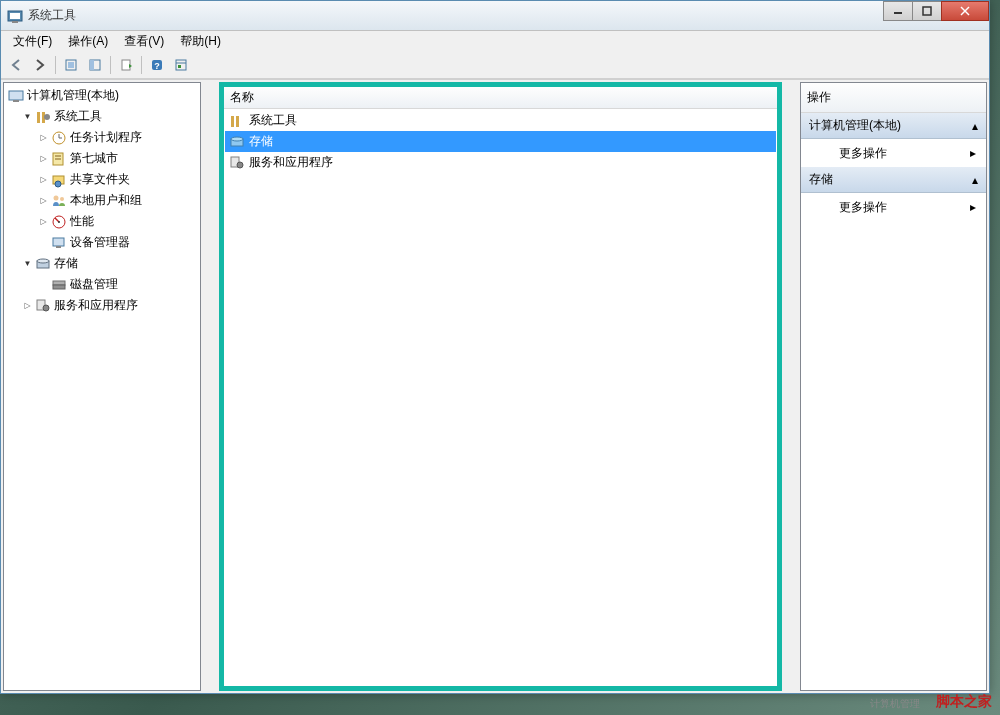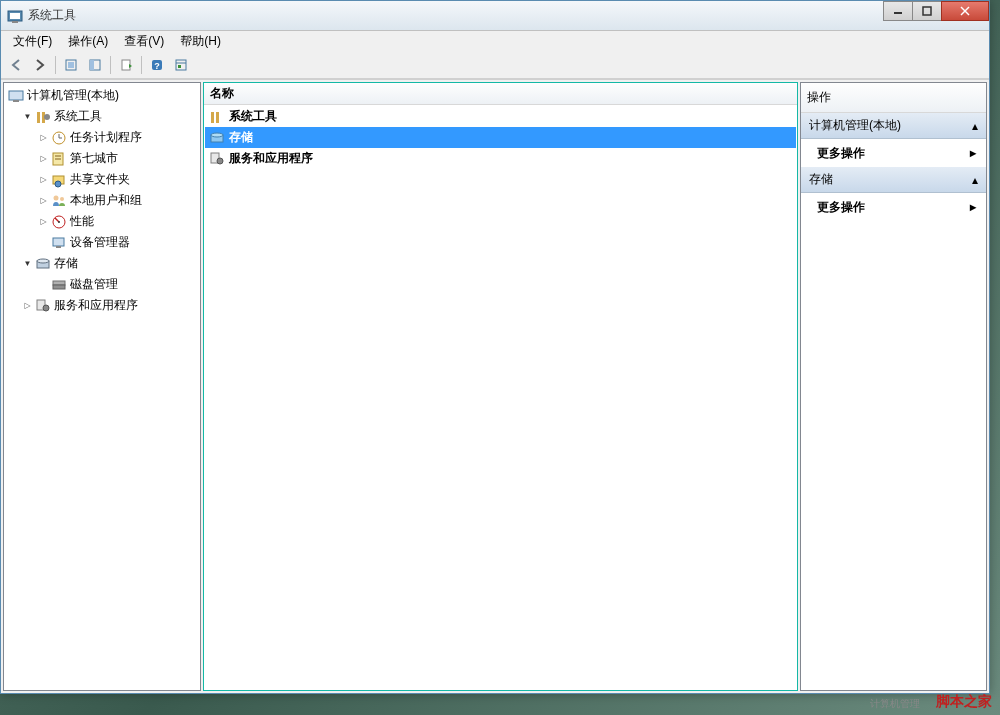--- a/index.html
+++ b/index.html
@@ -16,41 +16,41 @@
     .win-max { background: linear-gradient(to bottom, #e8e8e8, #d0d0d0); }
     .win-close { width: 48px; background: linear-gradient(to bottom, #e67a6e, #c84a3a); border-color: #a03020; }
     
     .menubar { height: 20px; background: #f0f0f0; display: flex; align-items: center; padding: 0 4px; font-size: 12px; }
     .menu-item { padding: 2px 8px; cursor: pointer; }
     
     .toolbar { height: 28px; background: #f0f0f0; display: flex; align-items: center; padding: 0 4px; border-bottom: 1px solid #d0d0d0; gap: 2px; }
     .tool-btn { width: 22px; height: 22px; display: flex; align-items: center; justify-content: center; cursor: pointer; border: 1px solid transparent; }
     .tool-sep { width: 1px; height: 18px; background: #c0c0c0; margin: 0 2px; }
     
-    .content { display: flex; height: calc(100% - 78px); border-top: 1px solid #d0d0d0; }
+    .content { display: flex; height: calc(100% - 78px); border-top: 1px solid #d0d0d0; gap: 16px; }
     
     .tree-pane { width: 198px; background: #fff; border: 1px solid #828790; margin: 2px 0 2px 2px; overflow: auto; font-size: 12px; padding: 2px; }
     .tree-node { display: flex; align-items: center; height: 21px; cursor: pointer; white-space: nowrap; }
     .tree-expand { width: 11px; height: 11px; display: inline-flex; align-items: center; justify-content: center; margin-right: 2px; font-size: 8px; color: #666; cursor: pointer; }
     .tree-icon { width: 16px; height: 16px; margin-right: 3px; display: inline-flex; align-items: center; justify-content: center; }
     .indent-0 { padding-left: 2px; }
     .indent-1 { padding-left: 16px; }
     .indent-2 { padding-left: 32px; }
     
-    .list-pane { flex: 1; background: #fff; border: 1px solid #14b8a6; margin: 2px; display: flex; flex-direction: column; font-weight: bold; }
+    .list-pane { flex: 1; background: #fff; border: 5px solid #14b8a6; margin: 2px; display: flex; flex-direction: column; }
     .list-header { height: 22px; background: linear-gradient(to bottom, #fefefe, #edf1f5); border-bottom: 1px solid #d8d8d8; display: flex; align-items: center; padding-left: 6px; font-size: 12px; color: #000; }
     .list-body { flex: 1; font-size: 12px; padding: 1px; }
     .list-item { display: flex; align-items: center; height: 21px; padding-left: 4px; cursor: pointer; }
     .list-item.selected { background: #3399ff; color: #fff; }
     .list-icon { width: 16px; height: 16px; margin-right: 4px; display: inline-flex; align-items: center; justify-content: center; }
     
     .actions-pane { width: 187px; background: #fff; border: 1px solid #828790; margin: 2px 2px 2px 0; font-size: 12px; }
     .actions-header { height: 30px; background: linear-gradient(to bottom, #fefefe, #edf1f5); border-bottom: 1px solid #d8d8d8; display: flex; align-items: center; padding-left: 6px; font-weight: normal; }
     .actions-section-header { height: 26px; background: linear-gradient(to bottom, #e4ecf5, #c8d8ea); border-bottom: 1px solid #b0c0d0; display: flex; align-items: center; justify-content: space-between; padding: 0 8px; cursor: pointer; }
-    .actions-item { height: 28px; display: flex; align-items: center; justify-content: space-between; padding: 0 10px 0 16px; cursor: pointer; font-weight: bold; }
+    .actions-item { height: 28px; display: flex; align-items: center; justify-content: space-between; padding: 0 10px 0 38px; cursor: pointer; }
     
     .watermark { position: absolute; bottom: 4px; right: 8px; font-size: 14px; color: #c02020; font-weight: bold; }
     .watermark2 { position: absolute; bottom: 4px; right: 80px; font-size: 10px; color: #888; }
     
     svg { display: block; }
   </style>
 </head>
 <body>
 
 <div class="window">

